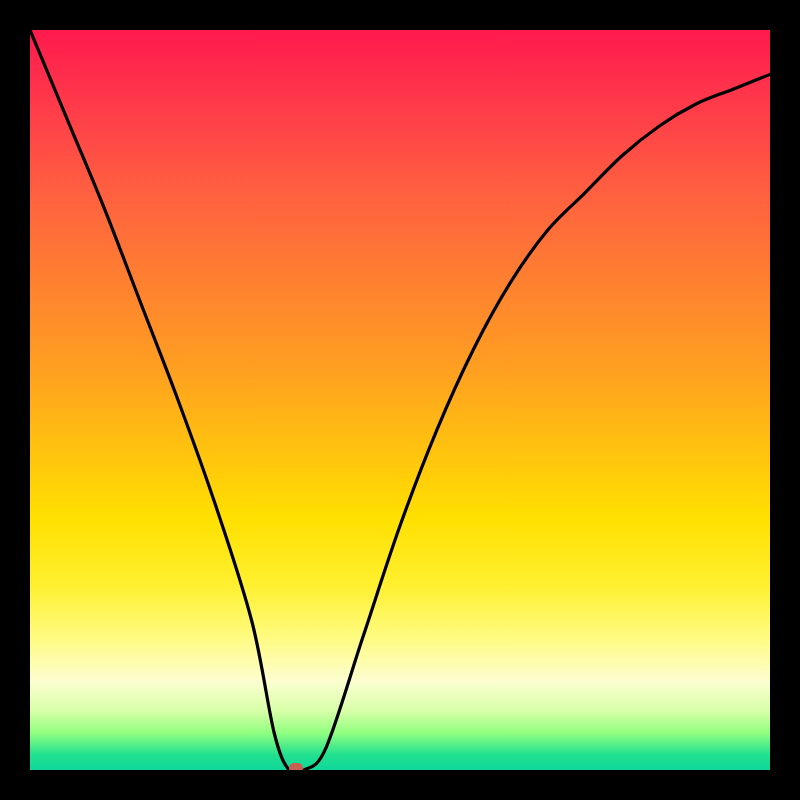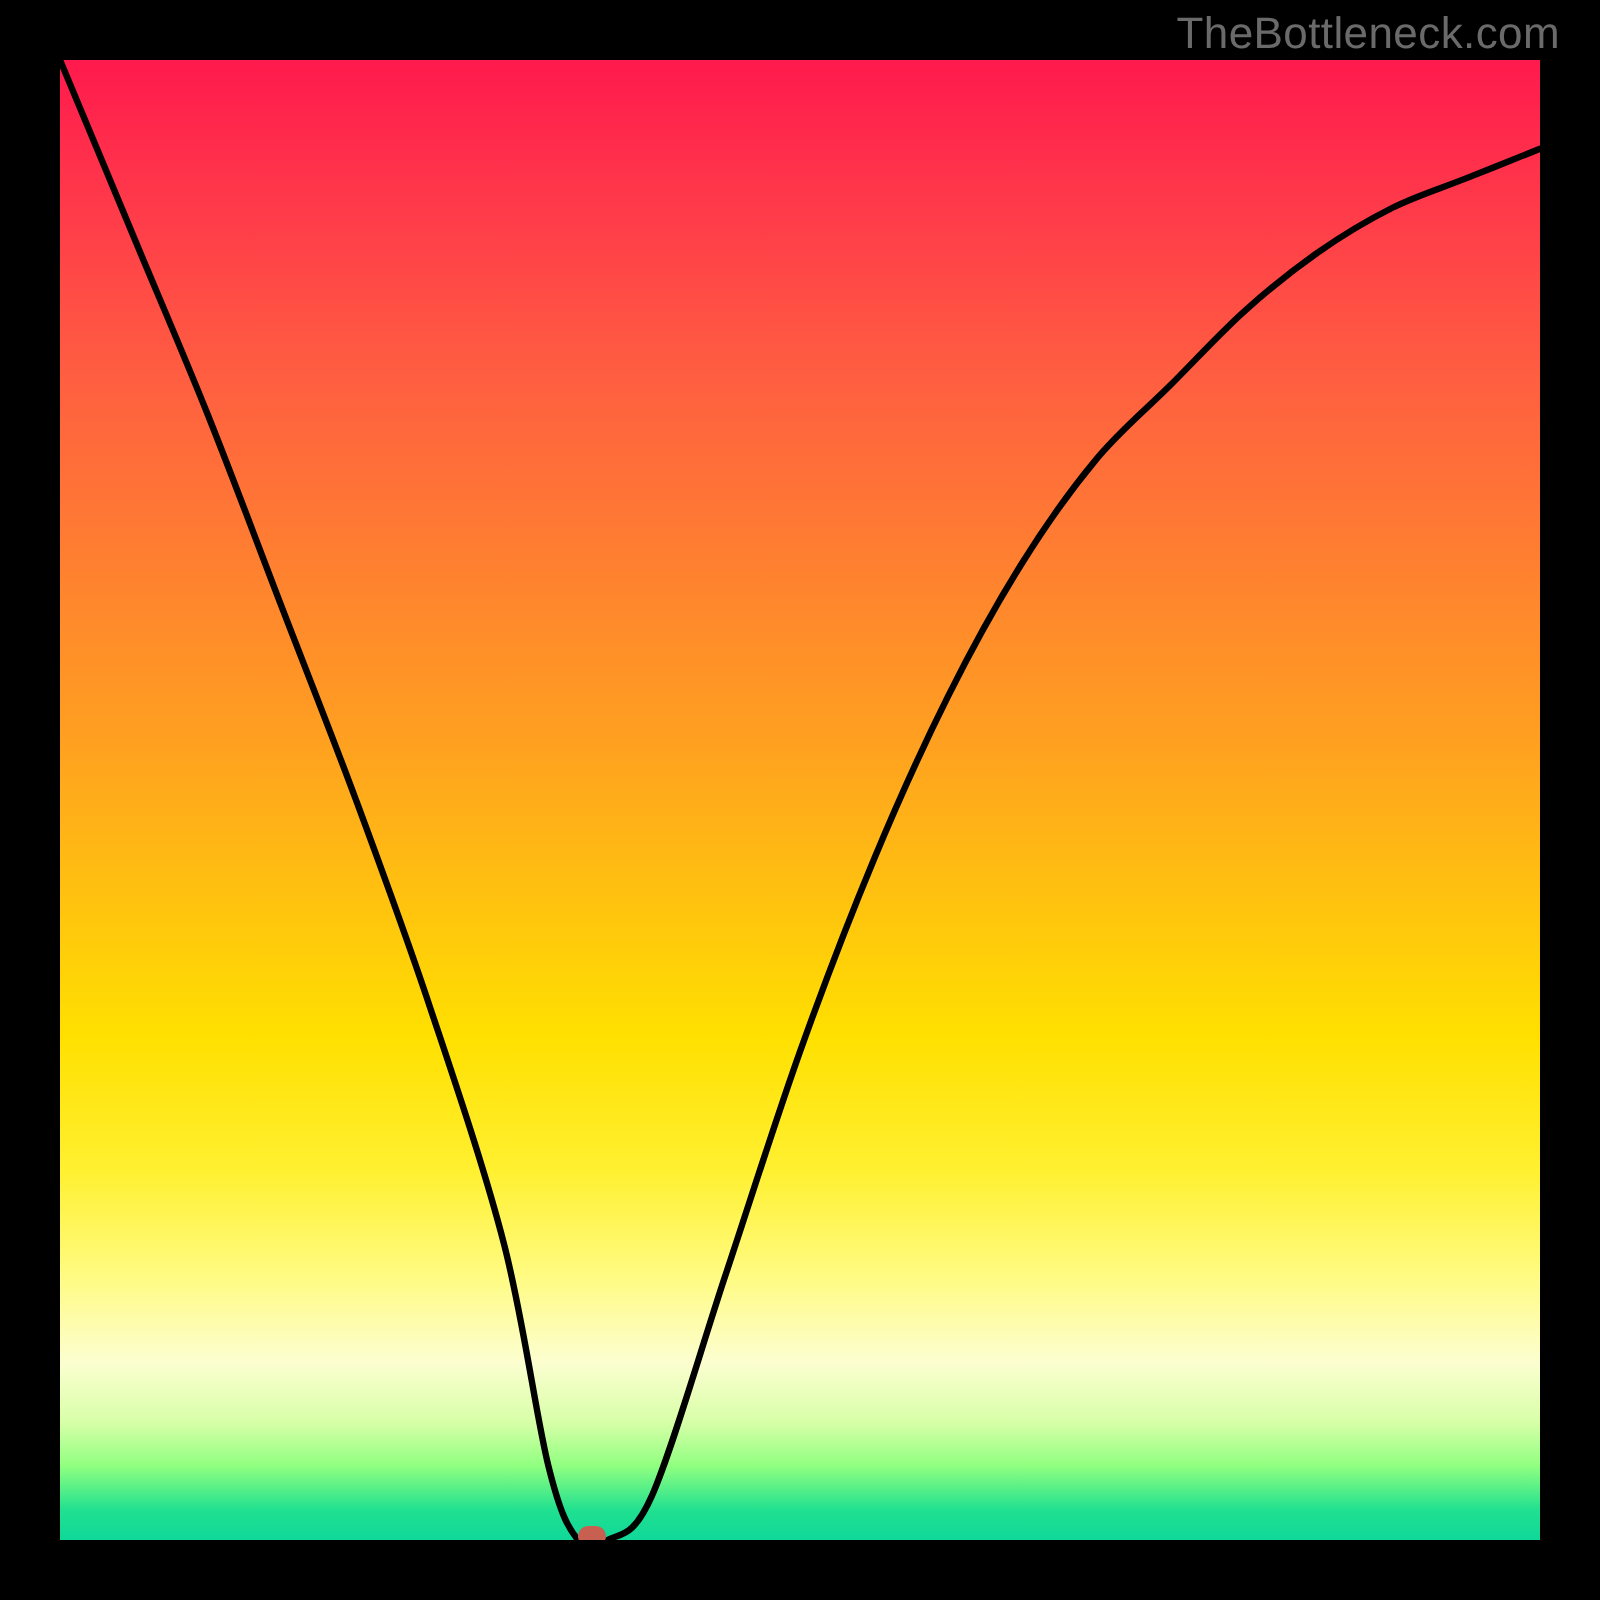--- a/index.html
+++ b/index.html
@@ -73,21 +73,20 @@
     height: 10px;
     background: #c76050;
     border-radius: 5px;
   }
 </style>
 </head>
 <body>
 
 <div class="frame">
 
-  <div class="attribution">TheBottleneck.com</div>
 
   <div class="plot-area">
     <div class="gradient-bg"></div>
 
     <svg class="curve-svg" viewBox="0 0 740 740" preserveAspectRatio="none">
       <path id="curve-path" fill="none" stroke="#000000" stroke-width="3.2" stroke-linecap="round" stroke-linejoin="round" d="M 0.00 0.00 C 6.17 14.80, 24.67 59.20, 37.00 88.80 C 49.33 118.40, 61.67 146.77, 74.00 177.60 C 86.33 208.43, 98.67 241.73, 111.00 273.80 C 123.33 305.87, 135.67 336.70, 148.00 370.00 C 160.33 403.30, 172.67 436.60, 185.00 473.60 C 197.33 510.60, 212.13 553.77, 222.00 592.00 C 231.87 630.23, 238.03 678.33, 244.20 703.00 C 250.37 727.67, 254.07 733.83, 259.00 740.00 C 263.93 746.17, 267.63 743.70, 273.80 740.00 C 279.97 736.30, 286.13 740.00, 296.00 717.80 C 305.87 695.60, 320.67 643.80, 333.00 606.80 C 345.33 569.80, 357.67 530.33, 370.00 495.80 C 382.33 461.27, 394.67 429.20, 407.00 399.60 C 419.33 370.00, 431.67 342.87, 444.00 318.20 C 456.33 293.53, 468.67 271.33, 481.00 251.60 C 493.33 231.87, 505.67 214.60, 518.00 199.80 C 530.33 185.00, 542.67 175.13, 555.00 162.80 C 567.33 150.47, 579.67 136.90, 592.00 125.80 C 604.33 114.70, 616.67 104.83, 629.00 96.20 C 641.33 87.57, 653.67 80.17, 666.00 74.00 C 678.33 67.83, 690.67 64.13, 703.00 59.20 C 715.33 54.27, 733.83 46.87, 740.00 44.40"></path>
     </svg>
 
     <div id="marker" class="marker" style="left: 259.4px; top: 733px; background: rgb(199, 96, 80);"></div>
   </div>

